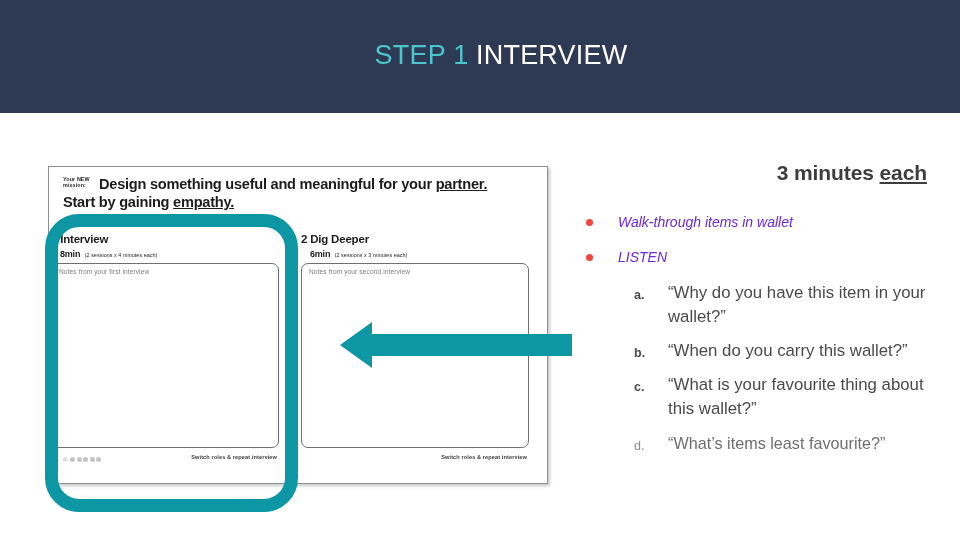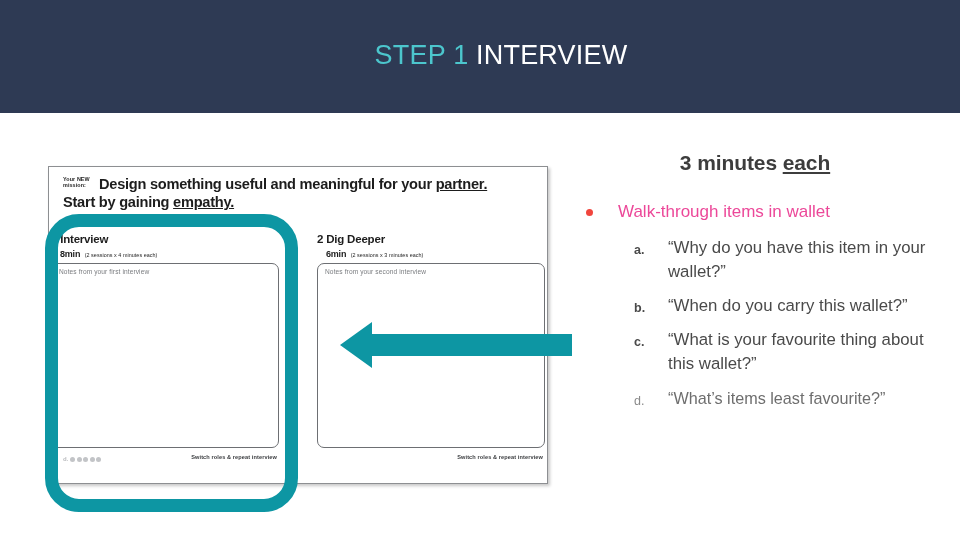--- a/index.html
+++ b/index.html
@@ -80,21 +80,21 @@
   }
   #mission-text u { }
 
   .ws-col {
     position: absolute;
     top: 66px;
     width: 228px;
     height: 235px;
   }
   #ws-col-1 { left: 2px; }
-  #ws-col-2 { left: 268px; }
+  #ws-col-2 { left: 252px; }
 
   .ws-col-title {
     font-size: 11.5px;
     font-weight: 700;
     color: #1d1d1d;
     letter-spacing: -0.2px;
     margin: 0;
     line-height: 13px;
   }
   .ws-col-title .num { margin-right: 3px; }
@@ -183,42 +183,43 @@
 
   
   #instructions-panel {
     position: absolute;
     left: 572px;
     top: 150px;
     width: 380px;
     height: 380px;
   }
   #duration-heading {
-    margin: 1px;
-    text-align: center;
+    margin: 11px;
+    text-align: right;
     font-size: 21px;
     font-weight: 700;
     color: #3d3d3d;
     letter-spacing: -0.1px;
     padding-right: 14px;
   }
   #duration-heading u { text-decoration: underline; }
 
   #bullet-list {
     list-style: none;
     margin: 26px 0 0 0;
     padding: 0;
   }
   #bullet-list > li {
     position: relative;
     padding-left: 46px;
     margin-bottom: 13px;
-    font-size: 17px;
-    color: #ec4899;
+    font-size: 14px;
+    color: #6d28d9;
     line-height: 22px;
+    font-style: italic;
   }
   #bullet-list > li .bullet {
     position: absolute;
     left: 14px;
     top: 8px;
     width: 7px;
     height: 7px;
     border-radius: 50%;
     background: #f1453d;
   }
@@ -318,20 +319,24 @@
 
   <div id="duration-heading">
     <span>3 minutes </span><u>each</u>
   </div>
 
   <ul id="bullet-list">
     <li>
       <span class="bullet"></span>
       <span>Walk-through items in wallet</span>
     </li>
+    <li>
+      <span class="bullet"></span>
+      <span>LISTEN</span>
+    </li>
   </ul>
 
   <ul id="question-list">
     <li>
       <span class="marker">a.</span>
       <span>“Why do you have this item in your wallet?”</span>
     </li>
     <li>
       <span class="marker">b.</span>
       <span>“When do you carry this wallet?”</span>

